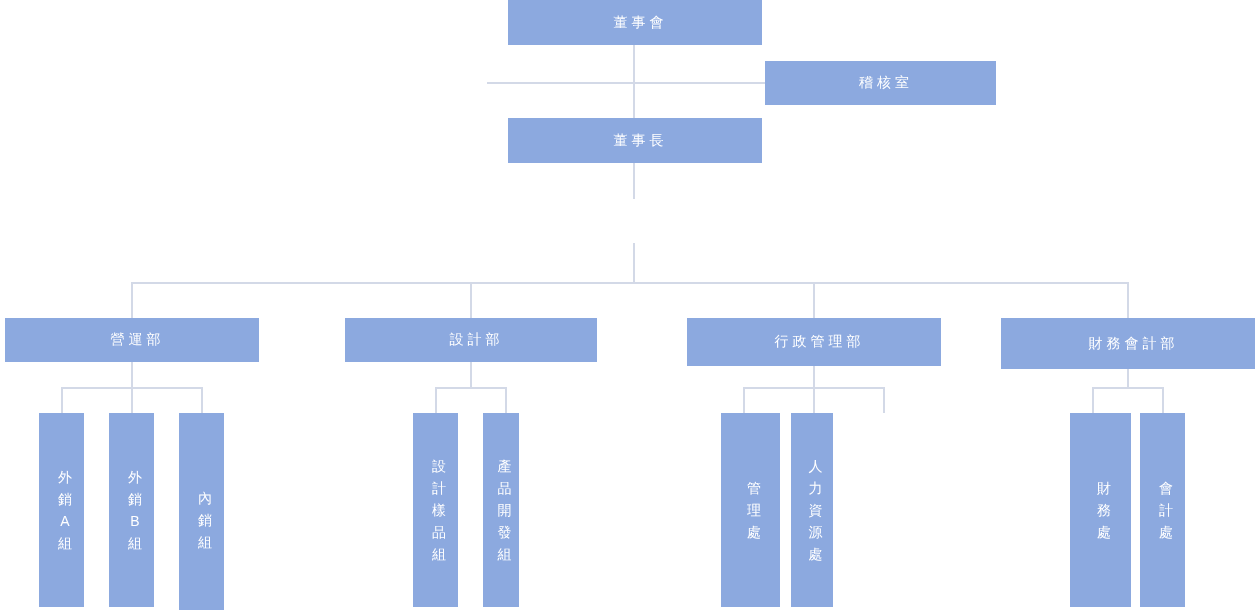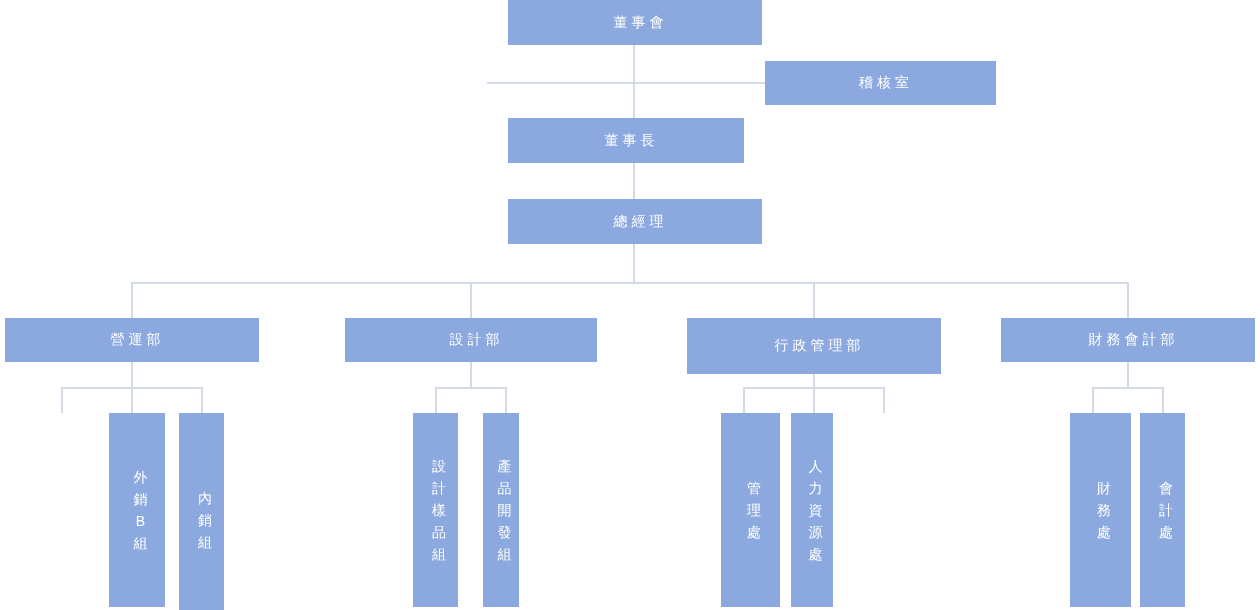--- a/index.html
+++ b/index.html
@@ -66,41 +66,41 @@
   <div class="line vline" style="left:1162px;top:388px;height:25px"></div>
 
   <div class="node horiz" style="left:508px;top:0;width:254px;height:45px">
     <span class="lbl">董事會</span>
   </div>
 
   <div class="node horiz" style="left:765px;top:61px;width:231px;height:44px">
     <span class="lbl">稽核室</span>
   </div>
 
-  <div class="node horiz" style="left:508px;top:118px;width:236px;height:45px">
+  <div class="node horiz" style="left:508px;top:118px;width:254px;height:45px">
     <span class="lbl">董事長</span>
-  </div>
-  <div class="node horiz" style="left:508px;top:199px;width:254px;height:45px">
-    <span class="lbl">總經理</span>
   </div>
 
   <div class="node horiz" style="left:5px;top:318px;width:254px;height:44px">
     <span class="lbl">營運部</span>
   </div>
   <div class="node horiz" style="left:345px;top:318px;width:252px;height:44px">
     <span class="lbl">設計部</span>
   </div>
-  <div class="node horiz" style="left:687px;top:318px;width:254px;height:56px">
+  <div class="node horiz" style="left:687px;top:318px;width:254px;height:48px">
     <span class="lbl">行政管理部</span>
   </div>
-  <div class="node horiz" style="left:1001px;top:318px;width:254px;height:44px">
+  <div class="node horiz" style="left:1001px;top:318px;width:254px;height:51px">
     <span class="lbl">財務會計部</span>
   </div>
 
-  <div class="node vert" style="left:109px;top:413px;width:56px;height:194px">
+  <div class="node vert" style="left:39px;top:413px;width:45px;height:194px">
+    <span class="lbl">外銷A組</span>
+  </div>
+  <div class="node vert" style="left:109px;top:413px;width:45px;height:194px">
     <span class="lbl">外銷B組</span>
   </div>
   <div class="node vert" style="left:179px;top:413px;width:45px;height:214px">
     <span class="lbl">內銷組</span>
   </div>
 
   <div class="node vert" style="left:413px;top:413px;width:45px;height:194px">
     <span class="lbl">設計樣品組</span>
   </div>
   <div class="node vert" style="left:483px;top:413px;width:36px;height:194px">

